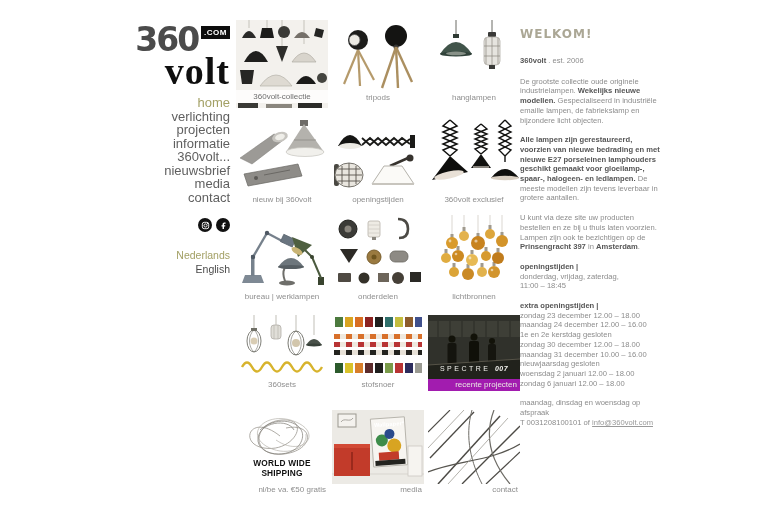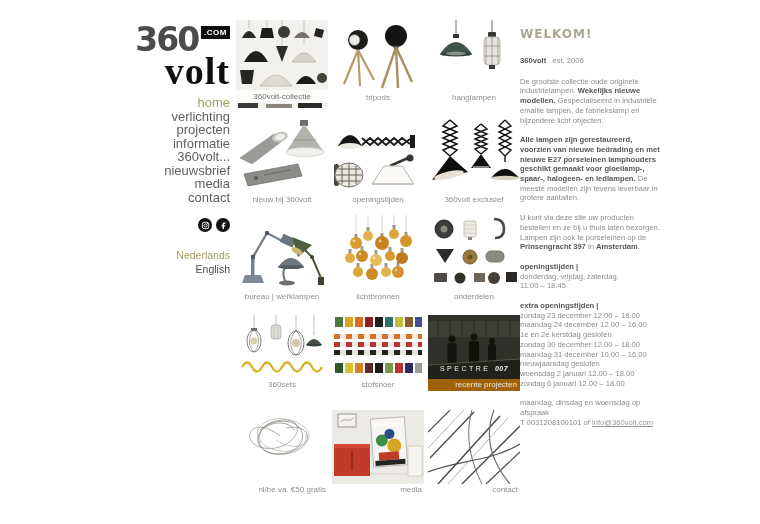--- a/index.html
+++ b/index.html
@@ -22,21 +22,21 @@
   .lang-nl{color:#a3a065;cursor:pointer;}
   .lang-en{color:#4a4a4a;cursor:pointer;}
   
   .grid{position:absolute;left:236px;top:20px;width:284px;}
   .grid-row{display:flex;gap:4px;}
   .r1{margin-bottom:10px;} .r2{margin-bottom:9px;} .r3{margin-bottom:12px;} .r4{margin-bottom:19px;}
   .tile{position:relative;width:92px;cursor:pointer;}
   .tile svg{display:block;}
   .tile-label{font-size:8px;line-height:12px;height:12px;color:#8f8f8f;text-align:center;white-space:nowrap;overflow:hidden;}
   .tile-label.right{text-align:right;padding-right:2px;}
-  .tile-label.dark{background:#a16207;color:#e9e9e3;text-align:right;padding-right:3px;}
+  .tile-label.dark{background:#a21caf;color:#e9e9e3;text-align:right;padding-right:3px;}
   .overlay-label{position:absolute;left:0;right:0;top:70px;height:13px;background:rgba(255,255,255,.78);
      font-size:8px;line-height:13px;text-align:center;color:#6e6e6e;}
   .spectre-text{position:absolute;left:0;right:0;top:50px;text-align:center;color:#f2f2ee;font-size:7px;letter-spacing:2.5px;}
   .spectre-text b{font-style:italic;letter-spacing:0.5px;}
   .shipping-text{position:absolute;left:0;right:0;top:48px;text-align:center;color:#101010;font-weight:bold;font-size:8.3px;letter-spacing:0.2px;}
   .mag-title{position:absolute;left:42px;top:11px;font-size:5.5px;font-weight:bold;color:#ffffff;letter-spacing:0.2px;transform:rotate(-4deg);}
   
   .welcome{position:absolute;left:520px;top:24px;width:142px;font-size:7.6px;line-height:9.7px;color:#8c8c8c;}
   .welcome-title{font-family:"DejaVu Sans",sans-serif;font-weight:bold;font-size:12px;line-height:20px;color:#aba795;letter-spacing:1px;margin-bottom:12px;}
   .est{margin-bottom:11px;}
@@ -228,20 +228,41 @@
           <line x1="76" y1="42" x2="66" y2="32" stroke="#4b5a3e" stroke-width="2"></line>
           <polygon points="56,22 76,30 62,42" fill="#4e5f40"></polygon>
           <ellipse cx="61" cy="36" rx="6" ry="3" fill="#c9b474" transform="rotate(30 61 36)"></ellipse>
           <circle cx="76" cy="42" r="2" fill="#39442f"></circle>
         </svg>
         <div class="tile-label">bureau | werklampen</div>
       </div>
       <div class="tile">
         <svg width="92" height="76" viewBox="0 0 92 76">
           <rect width="92" height="76" fill="#ffffff"></rect>
+          <circle cx="16" cy="14" r="9" fill="#3b3b37" stroke="#23231f" stroke-width="1"></circle>
+          <circle cx="16" cy="14" r="3.5" fill="#8a867e"></circle>
+          <rect x="36" y="6" width="12" height="16" rx="2" fill="#eeebe4" stroke="#b7b3aa" stroke-width="0.8"></rect>
+          <path d="M36,10 L48,10 M36,14 L48,14 M36,18 L48,18" stroke="#cfccc4" stroke-width="0.8"></path>
+          <rect x="40" y="22" width="4" height="3" fill="#8a867e"></rect>
+          <path d="M66,4 q10,0 10,10 q0,9 -9,9" stroke="#4c4a45" stroke-width="2.6" fill="none"></path>
+          <polygon points="8,34 26,34 17,48" fill="#2c2a26"></polygon>
+          <circle cx="42" cy="42" r="7" fill="#9a7a40" stroke="#7a5f2e" stroke-width="1"></circle>
+          <circle cx="42" cy="42" r="2.5" fill="#6e551f"></circle>
+          <rect x="58" y="36" width="18" height="11" rx="5" fill="#8d8a84" stroke="#6c6963" stroke-width="0.8"></rect>
+          <rect x="6" y="58" width="13" height="9" rx="1" fill="#4f4a43"></rect>
+          <circle cx="32" cy="63" r="5.5" fill="#343129"></circle>
+          <rect x="46" y="58" width="11" height="9" fill="#6d655a"></rect>
+          <circle cx="66" cy="63" r="6" fill="#453f37"></circle>
+          <rect x="78" y="57" width="11" height="10" fill="#2a2925"></rect>
+        </svg>
+        <div class="tile-label">onderdelen</div>
+      </div>
+      <div class="tile">
+        <svg width="92" height="76" viewBox="0 0 92 76">
+          <rect width="92" height="76" fill="#ffffff"></rect>
           <path d="M24,0 L24,20 M36,0 L36,13 M50,0 L50,19 M62,0 L62,11 M74,0 L74,18" stroke="#c2beb4" stroke-width="0.6" fill="none"></path>
           <g fill="#a09a8e">
             <rect x="22.5" y="19" width="3" height="4"></rect>
               <rect x="34.5" y="12" width="3" height="4"></rect>
               <rect x="48.5" y="18" width="3" height="4"></rect>
               <rect x="60.5" y="10" width="3" height="4"></rect>
               <rect x="72.5" y="17" width="3" height="4"></rect>
             <rect x="16.5" y="34" width="3" height="4"></rect>
               <rect x="28.5" y="31" width="3" height="4"></rect>
               <rect x="42.5" y="35" width="3" height="4"></rect>
@@ -269,41 +290,20 @@
           <g fill="#ffffff" opacity="0.55">
             <circle cx="22" cy="26" r="1.4"></circle>
               <circle cx="48" cy="26" r="1.6"></circle>
               <circle cx="28" cy="39" r="1.3"></circle>
               <circle cx="42" cy="43" r="1.4"></circle>
               <circle cx="64" cy="55" r="1.3"></circle>
           </g>
         </svg>
         <div class="tile-label">lichtbronnen</div>
       </div>
-      <div class="tile">
-        <svg width="92" height="76" viewBox="0 0 92 76">
-          <rect width="92" height="76" fill="#ffffff"></rect>
-          <circle cx="16" cy="14" r="9" fill="#3b3b37" stroke="#23231f" stroke-width="1"></circle>
-          <circle cx="16" cy="14" r="3.5" fill="#8a867e"></circle>
-          <rect x="36" y="6" width="12" height="16" rx="2" fill="#eeebe4" stroke="#b7b3aa" stroke-width="0.8"></rect>
-          <path d="M36,10 L48,10 M36,14 L48,14 M36,18 L48,18" stroke="#cfccc4" stroke-width="0.8"></path>
-          <rect x="40" y="22" width="4" height="3" fill="#8a867e"></rect>
-          <path d="M66,4 q10,0 10,10 q0,9 -9,9" stroke="#4c4a45" stroke-width="2.6" fill="none"></path>
-          <polygon points="8,34 26,34 17,48" fill="#2c2a26"></polygon>
-          <circle cx="42" cy="42" r="7" fill="#9a7a40" stroke="#7a5f2e" stroke-width="1"></circle>
-          <circle cx="42" cy="42" r="2.5" fill="#6e551f"></circle>
-          <rect x="58" y="36" width="18" height="11" rx="5" fill="#8d8a84" stroke="#6c6963" stroke-width="0.8"></rect>
-          <rect x="6" y="58" width="13" height="9" rx="1" fill="#4f4a43"></rect>
-          <circle cx="32" cy="63" r="5.5" fill="#343129"></circle>
-          <rect x="46" y="58" width="11" height="9" fill="#6d655a"></rect>
-          <circle cx="66" cy="63" r="6" fill="#453f37"></circle>
-          <rect x="78" y="57" width="11" height="10" fill="#2a2925"></rect>
-        </svg>
-        <div class="tile-label">onderdelen</div>
-      </div>
     </div>
 
     <div class="grid-row r4">
       <div class="tile">
         <svg width="92" height="64" viewBox="0 0 92 64">
           <rect width="92" height="64" fill="#ffffff"></rect>
           <path d="M18,0 L18,14 M40,0 L40,10 M60,0 L60,16 M78,0 L78,20" stroke="#a8a49a" stroke-width="0.7" fill="none"></path>
           <rect x="15" y="13" width="6" height="3" fill="#6f6f66"></rect>
           <ellipse cx="18" cy="26" rx="7" ry="11" fill="none" stroke="#72726a" stroke-width="0.9"></ellipse>
           <path d="M18,15 C12,20 12,32 18,37 M18,15 C24,20 24,32 18,37" stroke="#72726a" stroke-width="0.6" fill="none"></path>
@@ -420,20 +420,21 @@
     </div>
 
     <div class="grid-row r5">
       <div class="tile">
         <svg width="92" height="74" viewBox="0 0 92 74">
           <rect width="92" height="74" fill="#ffffff"></rect>
           <path d="M44,26 C14,2 2,34 28,38 C58,43 76,8 46,10 C16,12 14,48 48,44 C80,40 78,12 50,18" stroke="#9a978f" stroke-width="0.8" fill="none"></path>
           <path d="M40,30 C66,48 88,24 60,12 C32,0 8,22 30,36 C48,47 72,40 70,24" stroke="#b5b2aa" stroke-width="0.7" fill="none"></path>
           <path d="M24,20 C44,2 76,14 64,34 C54,50 20,46 22,28 C24,12 52,8 58,20" stroke="#7d7a72" stroke-width="0.7" fill="none"></path>
         </svg>
+        <div class="shipping-text">WORLD WIDE SHIPPING</div>
         <div class="tile-label right">nl/be va. €50 gratis</div>
       </div>
       <div class="tile">
         <svg width="92" height="74" viewBox="0 0 92 74">
           <rect width="92" height="74" fill="#eceae5"></rect>
           <line x1="0" y1="64" x2="92" y2="64" stroke="#d8d5cf" stroke-width="1"></line>
           <rect x="6" y="4" width="18" height="13" fill="#f4f2ee" stroke="#9a978f" stroke-width="1"></rect>
           <path d="M9,12 C12,7 18,13 21,8" stroke="#8a877f" stroke-width="0.7" fill="none"></path>
           <rect x="2" y="34" width="36" height="32" fill="#c23b2a"></rect>
           <rect x="2" y="34" width="36" height="4" fill="#d24a36"></rect>
@@ -475,21 +476,21 @@
     <div class="est">
       <b>360volt</b><span> . est. 2006</span>
     </div>
     <p>
       <span>De grootste collectie oude originele industrielampen. </span><b>Wekelijks nieuwe modellen.</b><span> Gespecialiseerd in industriële emaille lampen, de fabriekslamp en bijzondere licht objecten.</span>
     </p>
     <p>
       <b>Alle lampen zijn gerestaureerd, voorzien van nieuwe bedrading en met nieuwe E27 porseleinen lamphouders geschikt gemaakt voor gloeilamp-, spaar-, halogeen- en ledlampen.</b><span> De meeste modellen zijn tevens leverbaar in grotere aantallen.</span>
     </p>
     <p>
-      <span>U kunt via deze site uw producten bestellen en ze bij u thuis laten bezorgen. Lampen zijn ook te porseleinen op de </span><b>Prinsengracht 397</b><span> in </span><b>Amsterdam</b><span>.</span>
+      <span>U kunt via deze site uw producten bestellen en ze bij u thuis laten voorzien. Lampen zijn ook te bezichtigen op de </span><b>Prinsengracht 397</b><span> in </span><b>Amsterdam</b><span>.</span>
     </p>
     <p>
       <span class="hours-title">openingstijden |</span><br>
       <span>donderdag, vrijdag, zaterdag,</span><br>
       <span>11:00 – 18:45</span>
     </p>
     <p>
       <span class="hours-title">extra openingstijden |</span><br>
       <span>zondag 23 december 12.00 – 18.00</span><br>
       <span>maandag 24 december 12.00 – 16.00</span><br>

